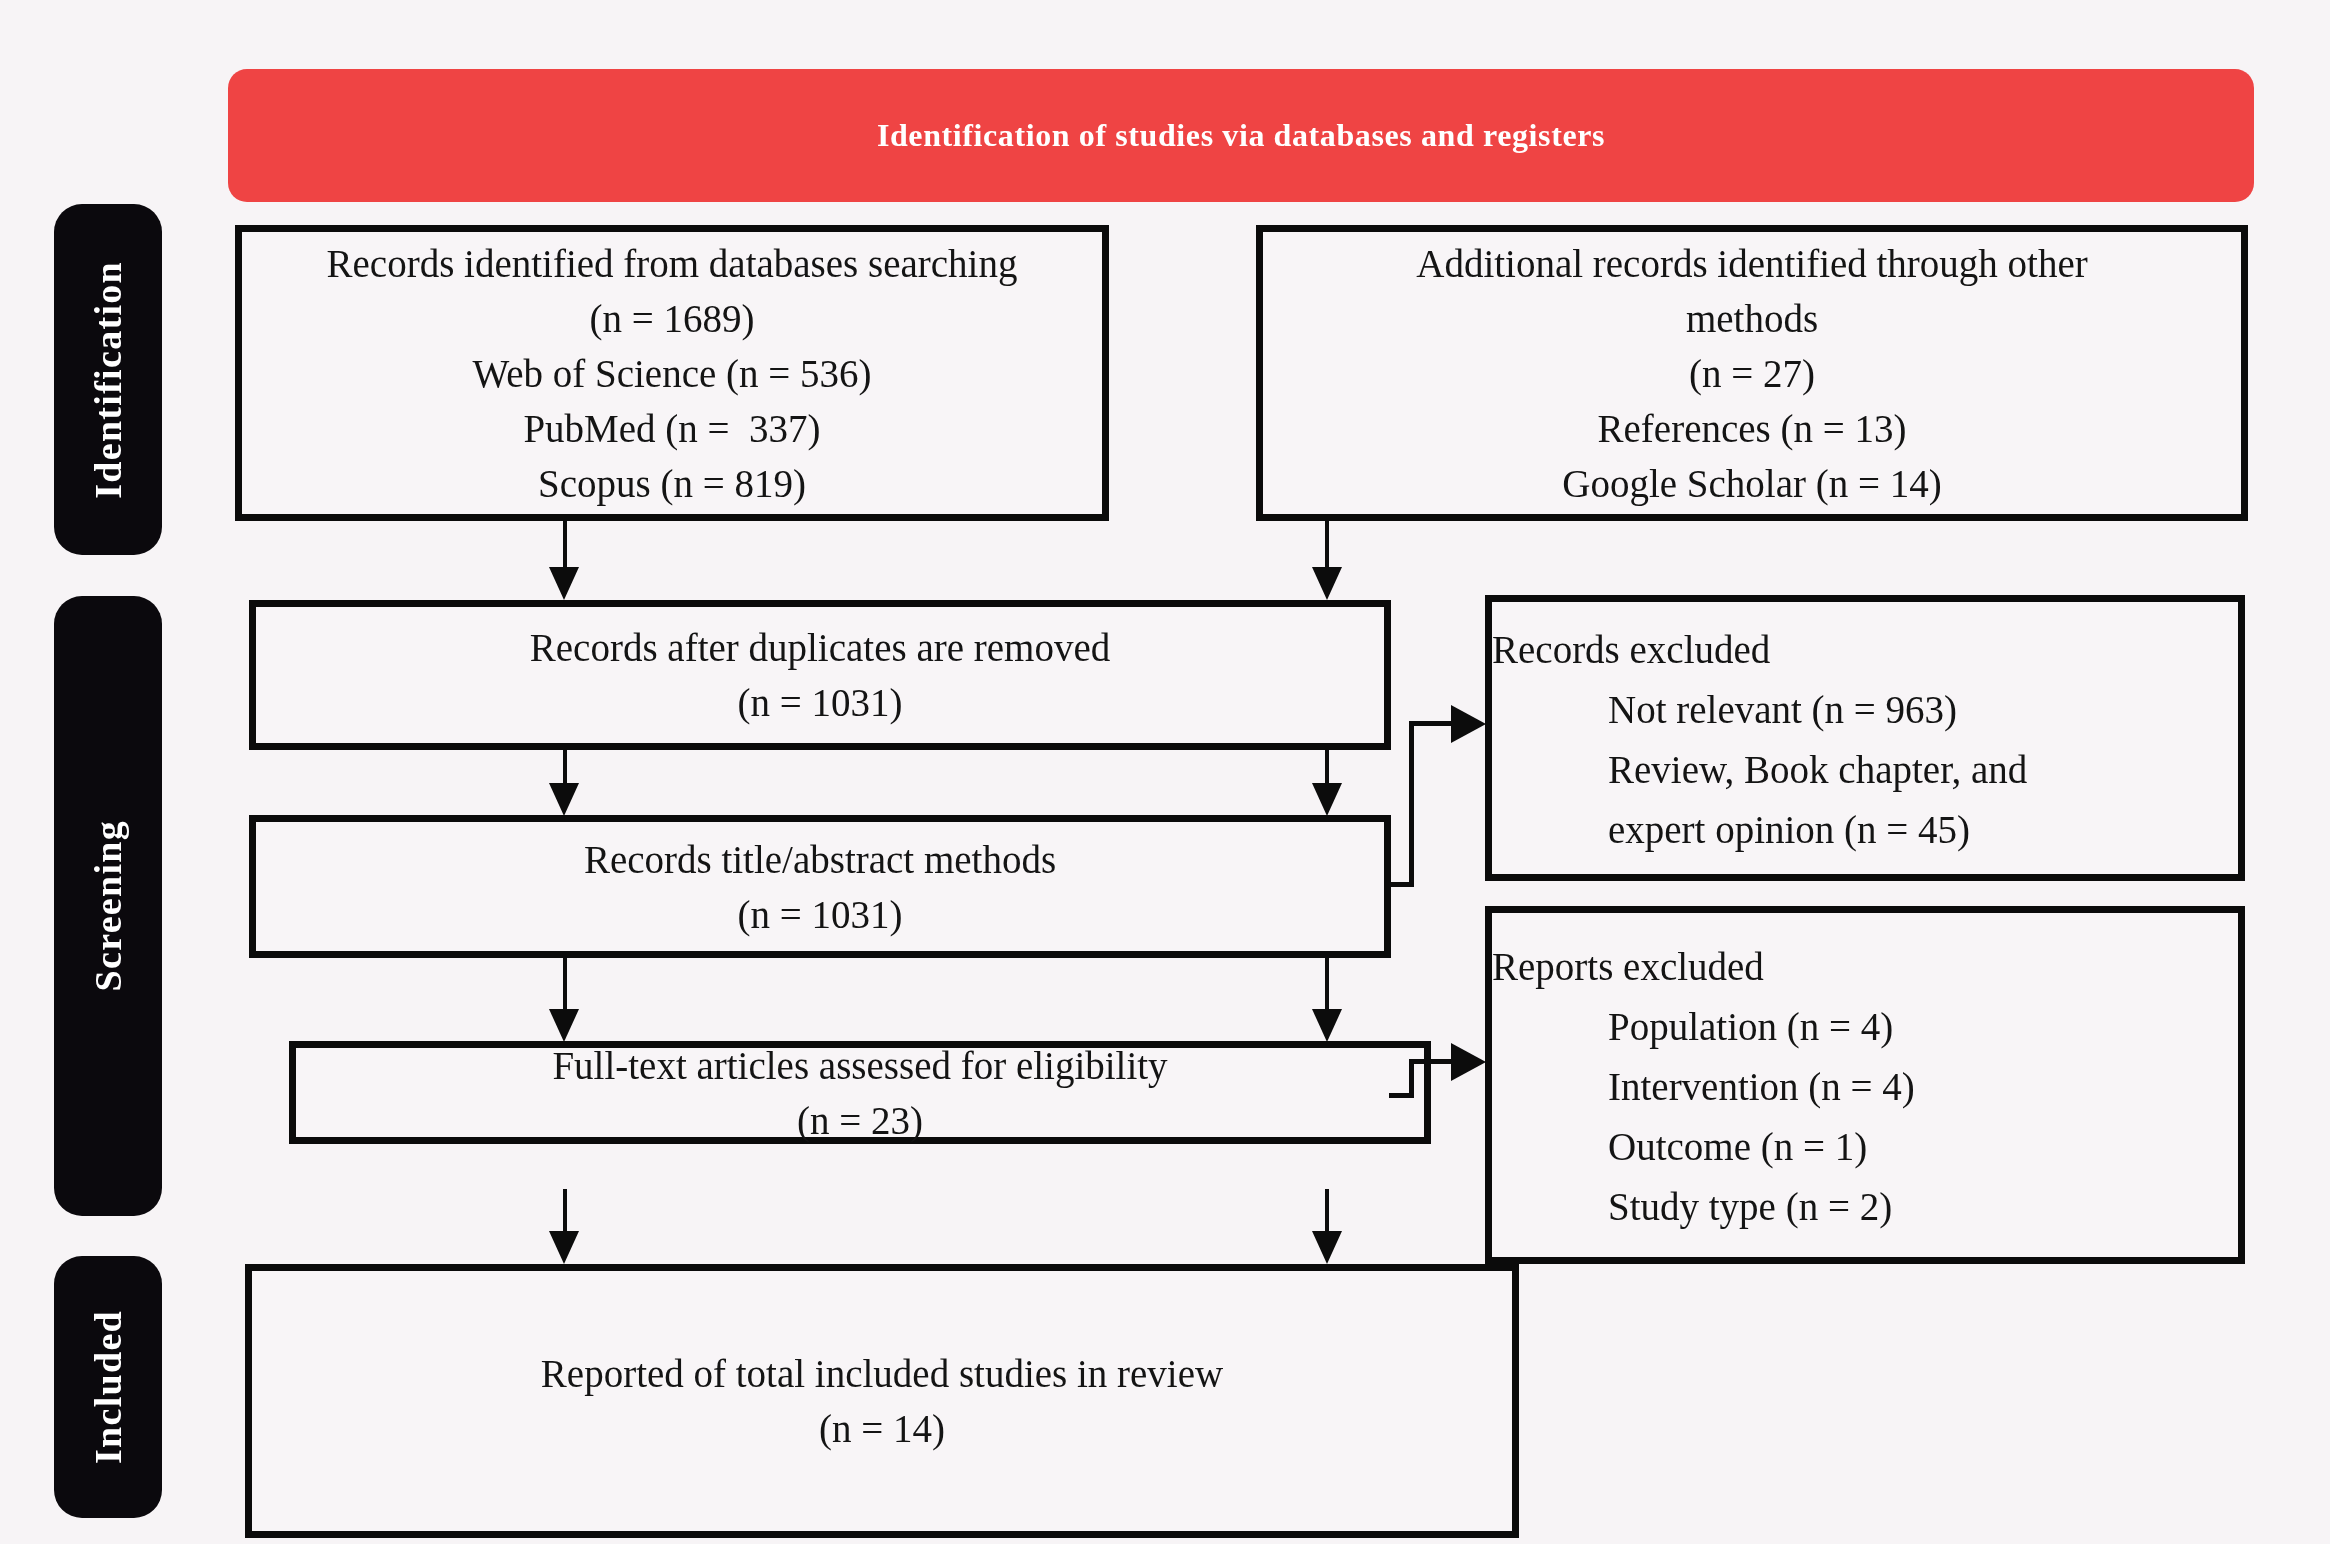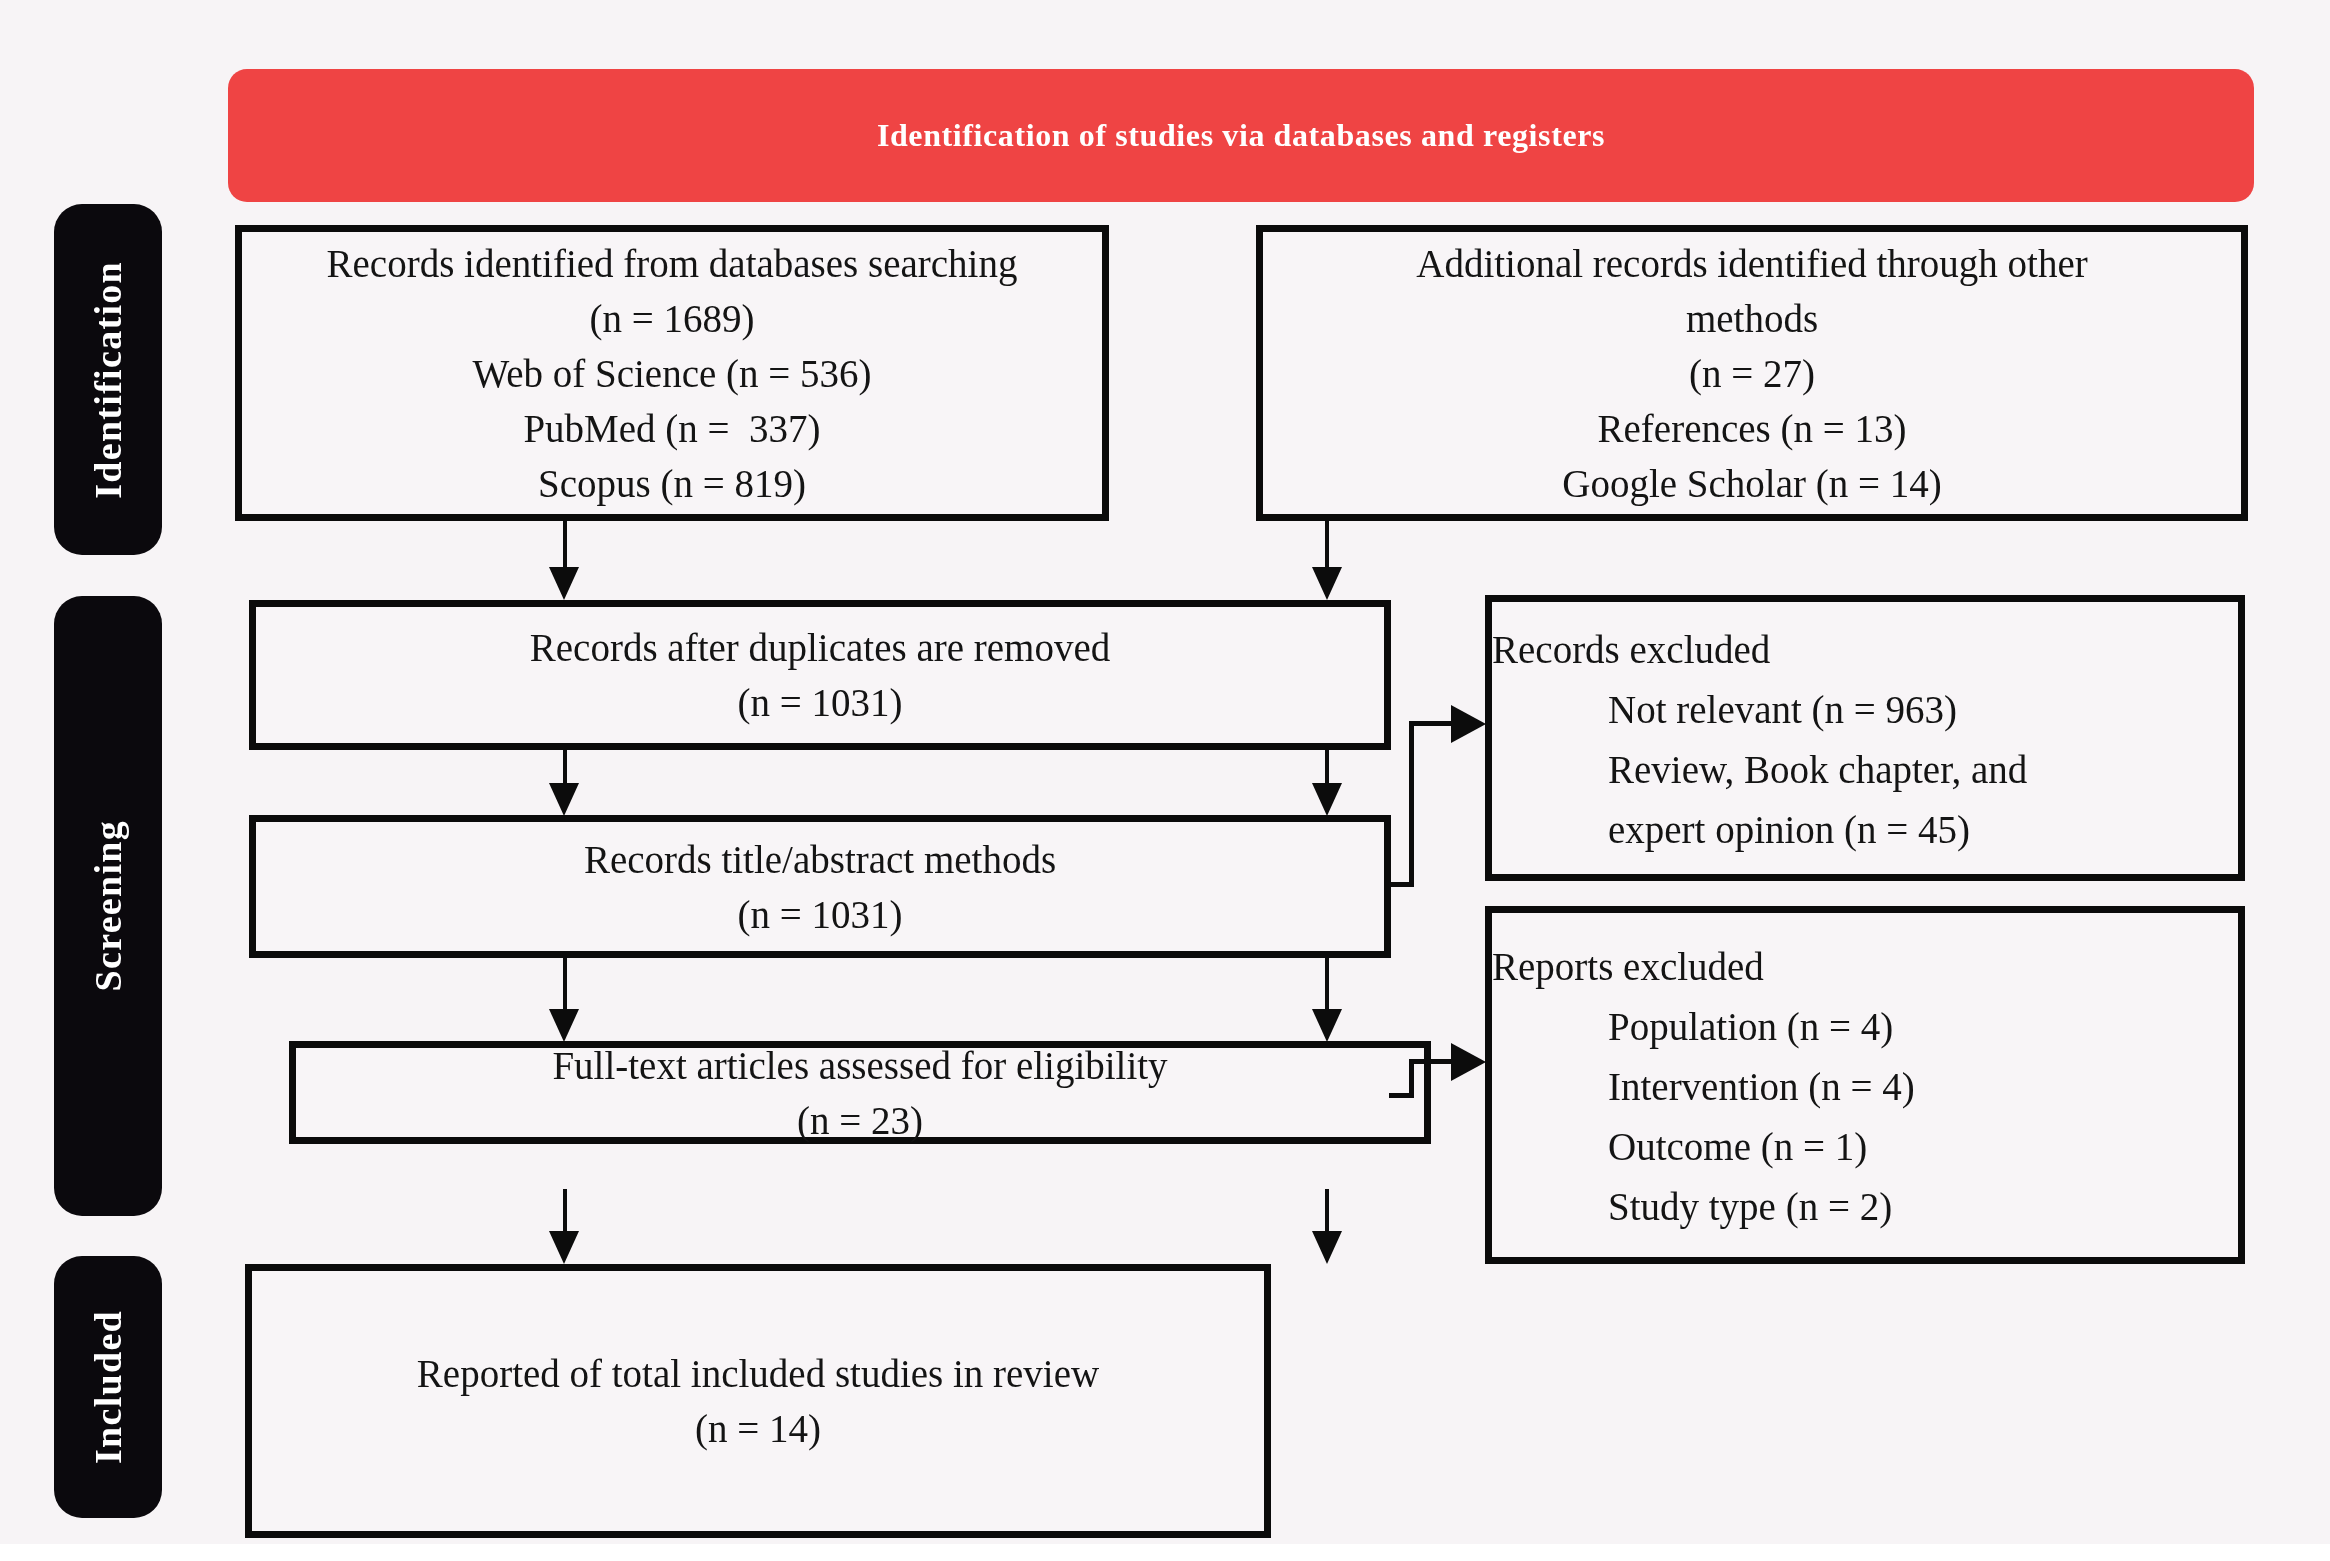--- a/index.html
+++ b/index.html
@@ -33,21 +33,21 @@
     border:7.5px solid #0b0b0b;background:#f8f5f7;
     display:flex;flex-direction:column;justify-content:center;align-items:center;
     text-align:center;font-size:39px;line-height:55px;
   }
   .flow-box .line{white-space:pre-wrap;}
   .box-databases{left:235px;top:225px;width:874px;height:296px;}
   .box-other{left:1256px;top:225px;width:992px;height:296px;}
   .box-duplicates{left:249px;top:600px;width:1142px;height:150px;}
   .box-screened{left:249px;top:815px;width:1142px;height:143px;}
   .box-fulltext{left:249px;top:1041px;width:1142px;height:103px;margin-left:40px;}
-  .box-included{left:245px;top:1264px;width:1026px;height:274px;}
+  .box-included{left:245px;top:1264px;width:1274px;height:274px;}
 
   .excl{
     justify-content:flex-start;align-items:stretch;text-align:left;
     line-height:60px;
   }
   .box-records-excluded{left:1485px;top:595px;width:760px;height:286px;padding-top:17.6px;}
   .box-reports-excluded{left:1485px;top:906px;width:760px;height:358px;padding-top:24px;}
   .excl .heading{}
   .excl .item{padding-left:116px;max-width:502px;}
 

